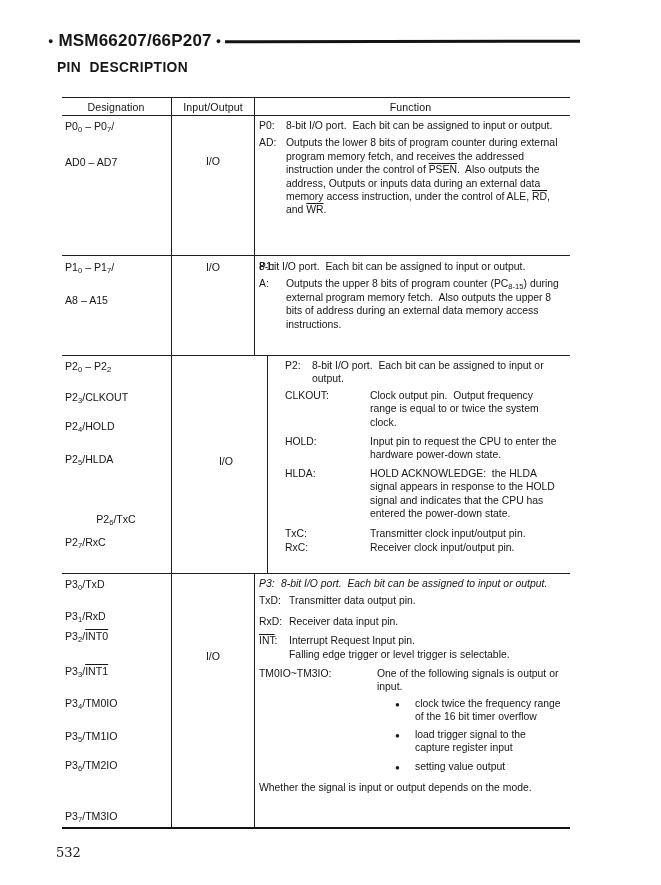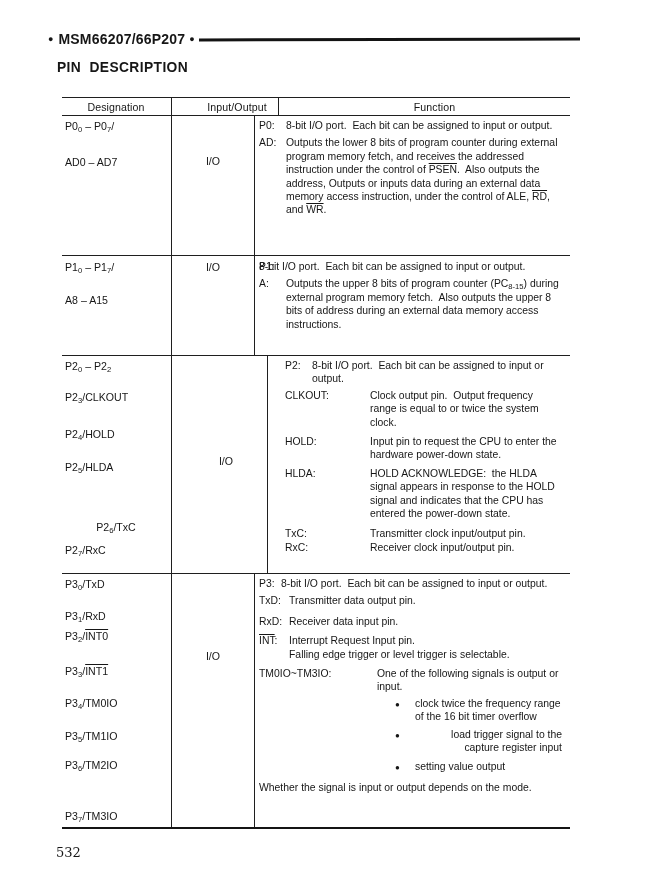--- a/index.html
+++ b/index.html
@@ -2,34 +2,34 @@
 <html><head>
 <meta charset="utf-8">
 <style>
   html,body{margin:0;padding:0;background:#e8e8e8;}
   .page{position:relative;width:661px;height:885px;background:#ffffff;
         font-family:"Liberation Sans",sans-serif;color:#161616;overflow:hidden;}
 
   
   .tophdr{position:absolute;left:48px;top:31px;width:532px;display:flex;align-items:center;}
   .tophdr .blt{font-size:9px;line-height:1;transform:translateY(-0.5px);}
-  .tophdr .doc{font-weight:bold;font-size:14px;letter-spacing:.2px;margin:0 4px 0 5px;white-space:pre;}
+  .tophdr .doc{font-weight:bold;font-size:17px;letter-spacing:.2px;margin:0 4px 0 5px;white-space:pre;}
   .tophdr .rule{flex:1;height:2.6px;background:#131313;margin-left:4px;transform:rotate(-0.12deg);}
 
   .section-title{position:absolute;left:57px;top:60px;font-size:13.8px;font-weight:bold;
                  letter-spacing:.4px;word-spacing:4px;white-space:pre;}
 
   
   .pintable{position:absolute;left:62px;top:97px;width:508px;border-top:1.7px solid #1f1f1f;}
   .trow{display:flex;border-bottom:1.6px solid #1f1f1f;box-sizing:border-box;overflow:hidden;}
   .trow.last{border-bottom:2.2px solid #141414;}
   .c1{width:110px;box-sizing:border-box;border-right:1.4px solid #1f1f1f;padding:0 4px 0 3px;}
   .c2{width:83px;box-sizing:border-box;border-right:1.4px solid #1f1f1f;text-align:center;}
   .c3{flex:1;box-sizing:border-box;padding:0 8px 0 4px;}
-  .hdr{height:18px;gap:24px;}
+  .hdr{height:18px;}
   .hdr .hc{display:flex;align-items:center;justify-content:center;font-size:10.6px;letter-spacing:.1px;}
 
   .des{font-size:10.6px;line-height:13.5px;white-space:pre-wrap;}
   .io{display:block;font-size:10.6px;line-height:13.5px;}
   sub{font-size:7.6px;line-height:0;vertical-align:-2px;}
   .ov{text-decoration:overline;}
 
   .fb{position:relative;font-size:10.4px;line-height:13.4px;}
   .fl{position:absolute;left:0;top:0;white-space:pre;}
   .ft{display:block;white-space:pre-wrap;}
@@ -98,21 +98,21 @@
           <span class="fl">A:</span>
           <span class="ft">Outputs the upper 8 bits of program counter (PC<sub>8-15</sub>) during external program memory fetch.  Also outputs the upper 8 bits of address during an external data memory access instructions.</span>
         </div>
       </div>
     </div>
 
     <div class="trow" style="height:218px;gap:13px;">
       <div class="c1">
         <div class="des" style="margin-top:4px;">P2<sub>0</sub> – P2<sub>2</sub></div>
         <div class="des" style="margin-top:17px;">P2<sub>3</sub>/CLKOUT</div>
-        <div class="des" style="margin-top:24px;">P2<sub>4</sub>/HOLD</div>
+        <div class="des" style="margin-top:16px;">P2<sub>4</sub>/HOLD</div>
         <div class="des" style="margin-top:19px;">P2<sub>5</sub>/HLDA</div>
         <div class="des" style="margin-top:47px;text-align:center;">P2<sub>6</sub>/TxC</div>
         <div class="des" style="margin-top:9px;">P2<sub>7</sub>/RxC</div>
       </div>
       <div class="c2">
         <span class="io" style="margin-top:99px;">I/O</span>
       </div>
       <div class="c3">
         <div class="fb" style="padding-left:27px;margin-top:3px;">
           <span class="fl">P2:</span>
@@ -149,21 +149,21 @@
         <div class="des" style="margin-top:21px;">P3<sub>3</sub>/<span class="ov">INT1</span></div>
         <div class="des" style="margin-top:19px;">P3<sub>4</sub>/TM0IO</div>
         <div class="des" style="margin-top:19px;">P3<sub>5</sub>/TM1IO</div>
         <div class="des" style="margin-top:16px;">P3<sub>6</sub>/TM2IO</div>
         <div class="des" style="margin-top:37px;">P3<sub>7</sub>/TM3IO</div>
       </div>
       <div class="c2">
         <span class="io" style="margin-top:76px;">I/O</span>
       </div>
       <div class="c3">
-        <div class="fb" style="padding-left:22px;margin-top:3px;">
+        <div class="fb" style="padding-left:22px;margin-top:3px;font-style:italic;">
           <span class="fl">P3:</span>
           <span class="ft">8-bit I/O port.  Each bit can be assigned to input or output.</span>
         </div>
         <div class="fb" style="padding-left:30px;margin-top:4px;">
           <span class="fl">TxD:</span>
           <span class="ft">Transmitter data output pin.</span>
         </div>
         <div class="fb" style="padding-left:30px;margin-top:7px;">
           <span class="fl">RxD:</span>
           <span class="ft">Receiver data input pin.</span>
@@ -173,21 +173,21 @@
           <span class="ft">Interrupt Request Input pin.<br>Falling edge trigger or level trigger is selectable.</span>
         </div>
         <div class="fb" style="padding-left:118px;margin-top:6px;">
           <span class="fl">TM0IO~TM3IO:</span>
           <span class="ft">One of the following signals is output or input.</span>
         </div>
         <div class="fb" style="padding-left:156px;margin-top:3px;">
           <span class="bm" style="left:136px;"></span>
           <span class="ft">clock twice the frequency range of the 16 bit timer overflow</span>
         </div>
-        <div class="fb" style="padding-left:156px;margin-top:4px;text-align:right;">
+        <div class="fb" style="padding-left:156px;margin-top:4px;">
           <span class="bm" style="left:136px;"></span>
           <span class="ft">load trigger signal to the capture register input</span>
         </div>
         <div class="fb" style="padding-left:156px;margin-top:6px;">
           <span class="bm" style="left:136px;"></span>
           <span class="ft">setting value output</span>
         </div>
         <div class="fb" style="margin-top:7px;">
           <span class="ft">Whether the signal is input or output depends on the mode.</span>
         </div>

